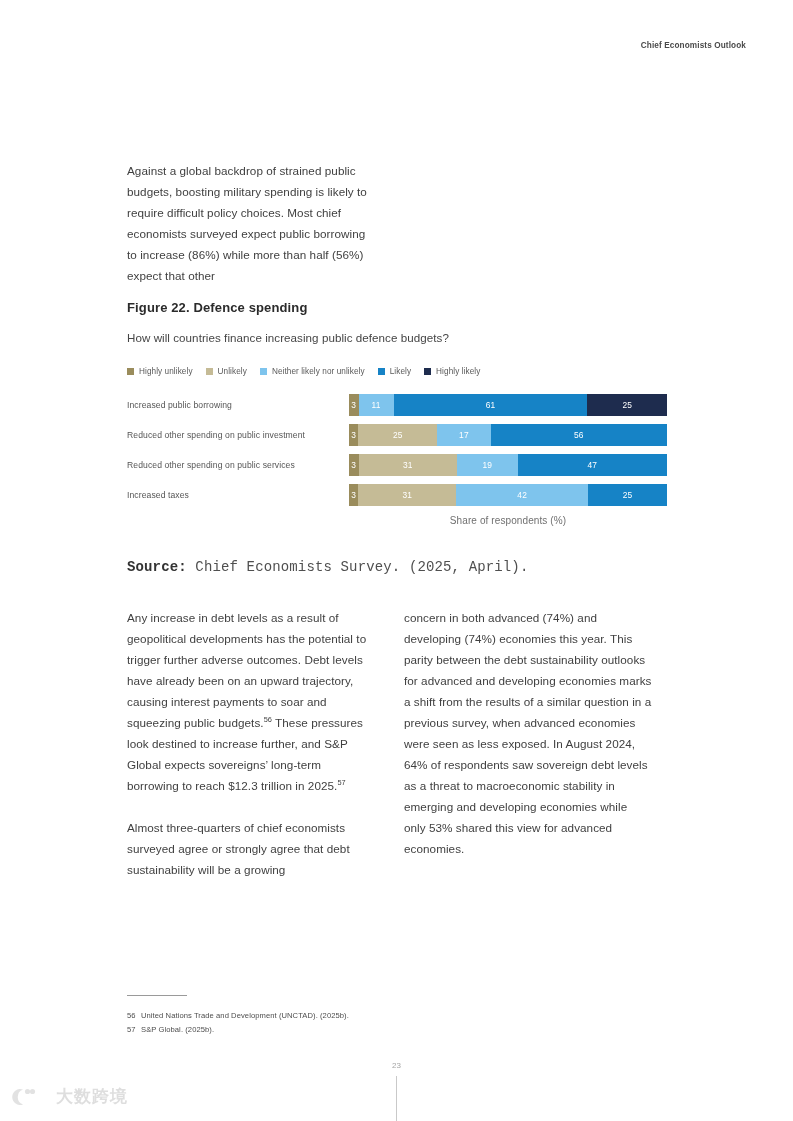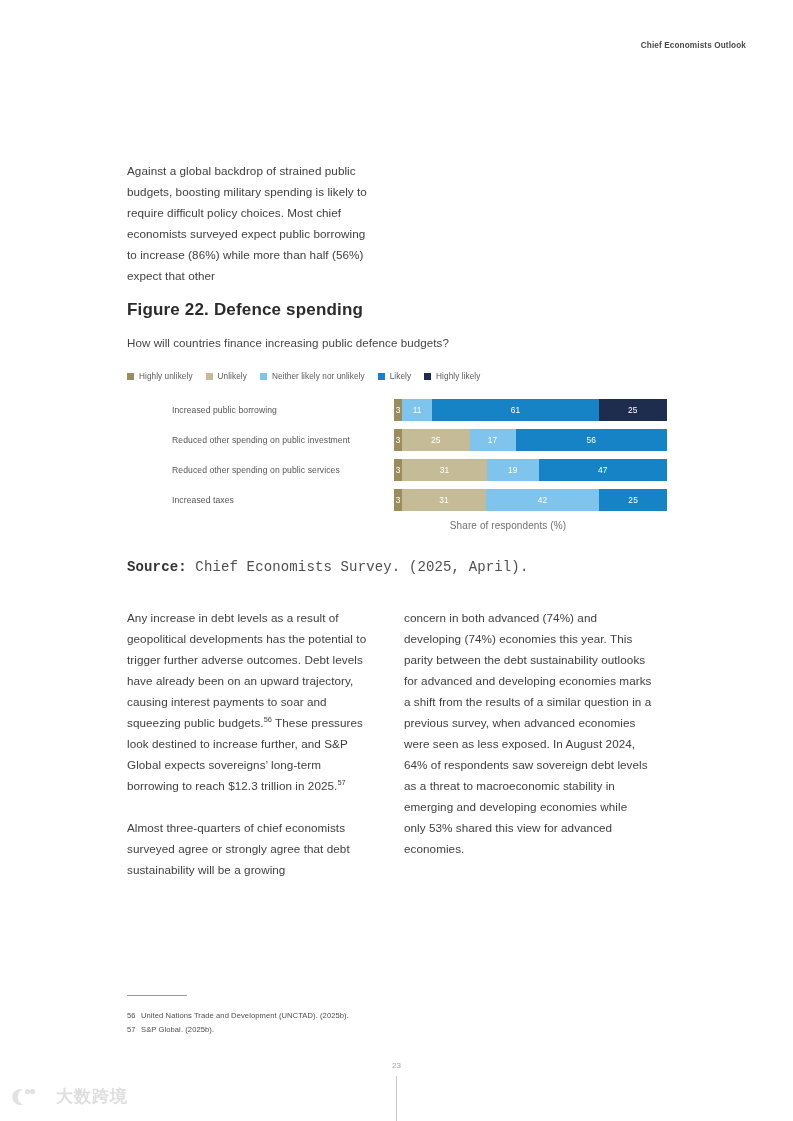--- a/index.html
+++ b/index.html
@@ -68,21 +68,21 @@
   #block-bottom { top: 607px; }
 
   
   .figure {
     position: absolute;
     left: 127px;
     top: 300px;
     width: 540px;
   }
   .fig-title {
-    font-size: 17px;
+    font-size: 13px;
     font-weight: 700;
     color: #2b2b2b;
     letter-spacing: 0.01em;
     margin: 0;
   }
   .fig-subtitle {
     font-size: 11.6px;
     color: #454545;
     margin: 16px 0 0 0;
     letter-spacing: 0.005em;
@@ -126,21 +126,20 @@
   }
   .row-label {
     width: 222px;
     flex: 0 0 222px;
     font-size: 8.6px;
     color: #555555;
     letter-spacing: 0.01em;
     text-align: left;
     padding-right: 18px;
     box-sizing: border-box;
-    margin-left: 45px;
   }
   .row-bar {
     flex: 1 1 auto;
     height: 22px;
     display: flex;
     overflow: hidden;
   }
   .seg {
     height: 100%;
     display: flex;

